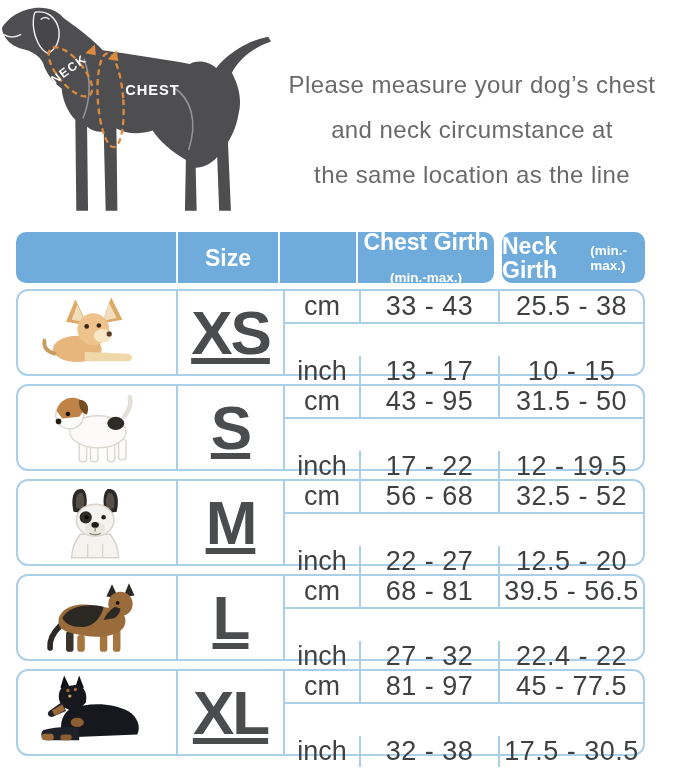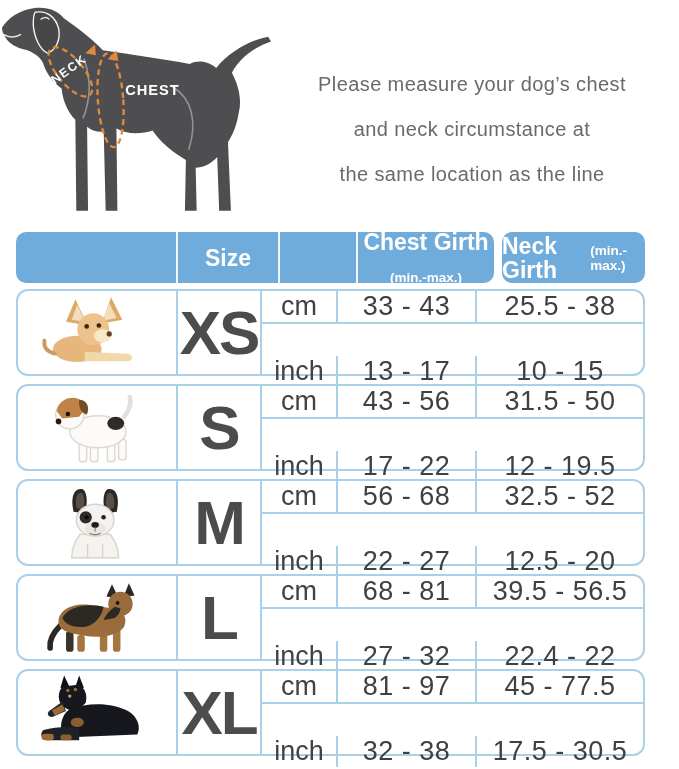--- a/index.html
+++ b/index.html
@@ -5,21 +5,21 @@
   html,body{margin:0;padding:0;background:#fff;}
   .canvas{
     position:relative;width:679px;height:769px;background:#ffffff;
     font-family:"Liberation Sans",sans-serif;overflow:hidden;
   }
   
   .hero{position:absolute;left:0;top:0;width:272px;height:222px;}
   
   .instructions{
     position:absolute;left:268px;top:62px;width:408px;
-    text-align:center;color:#6a6a6a;font-size:20px;line-height:45px;
+    text-align:center;color:#6a6a6a;font-size:24px;line-height:45px;
     letter-spacing:.4px;
   }
   
   .size-table{position:absolute;left:16px;top:232px;width:629px;}
   .thead{display:flex;height:51px;color:#fff;justify-content:space-between;}
   .hbox{background:#6FACDB;border-radius:10px;box-sizing:border-box;}
   .hbox.main{flex:0 0 478px;display:flex;}
   .hbox.neck{flex:1;margin-left:8px;display:flex;
              align-items:center;justify-content:center;}
   .hc{display:flex;flex-direction:column;align-items:center;justify-content:center;box-sizing:border-box;}
@@ -31,22 +31,22 @@
   .h-title{font-weight:bold;font-size:23px;line-height:24px;}
   .h-sub{font-weight:bold;font-size:13.5px;line-height:15px;}
   .trow{
     margin-top:8px;height:87px;border:2px solid #A9CFE9;border-radius:12px;
     display:flex;box-sizing:border-box;background:#fff;
   }
   .trow.first{margin-top:6px;}
   .cell{display:flex;align-items:center;justify-content:center;box-sizing:border-box;}
   .c-photo{width:160px;border-right:2px solid #A9CFE9;}
   .c-size{
-    width:84px;border-right:2px solid #A9CFE9;
-    font-weight:bold;font-size:62px;color:#4B4C4E;letter-spacing:-2px;
+    width:107px;border-right:2px solid #A9CFE9;
+    font-weight:bold;font-size:62px;color:#4B4C4E;letter-spacing:-2px;text-decoration:underline;
   }
   .c-measure{flex:1;display:flex;flex-direction:column;gap:32px;}
   .mrow{flex:1;display:flex;}
   .mrow.top{border-bottom:2px solid #A9CFE9;}
   .c-unit{width:76px;border-right:2px solid #A9CFE9;font-size:27px;color:#414244;}
   .c-val{font-size:27px;color:#3F4042;letter-spacing:.5px;}
   .c-chest{width:139px;border-right:2px solid #A9CFE9;}
   .c-neck{flex:1;}
   .photo-svg{width:122px;height:76px;}
 </style>
@@ -158,21 +158,21 @@
           <path d="M22,22 C24,12 32,7 42,8 C48,9 52,14 52,20 L46,28 L28,30 Z" fill="#bf8347"></path>
           <path d="M46,10 C54,10 58,18 54,26 C48,24 45,17 46,10 Z" fill="#744d24"></path>
           <circle cx="34" cy="25" r="2.4" fill="#17120c"></circle>
           <circle cx="24" cy="33" r="3" fill="#211c16"></circle>
         </svg>
       </div>
       <div class="cell c-size">S</div>
       <div class="c-measure">
         <div class="mrow top">
           <div class="cell c-unit">cm</div>
-          <div class="cell c-val c-chest">43 - 56</div>
+          <div class="cell c-val c-chest">43 - 95</div>
           <div class="cell c-val c-neck">31.5 - 50</div>
         </div>
         <div class="mrow">
           <div class="cell c-unit">inch</div>
           <div class="cell c-val c-chest">17 - 22</div>
           <div class="cell c-val c-neck">12 - 19.5</div>
         </div>
       </div>
     </div>
 

